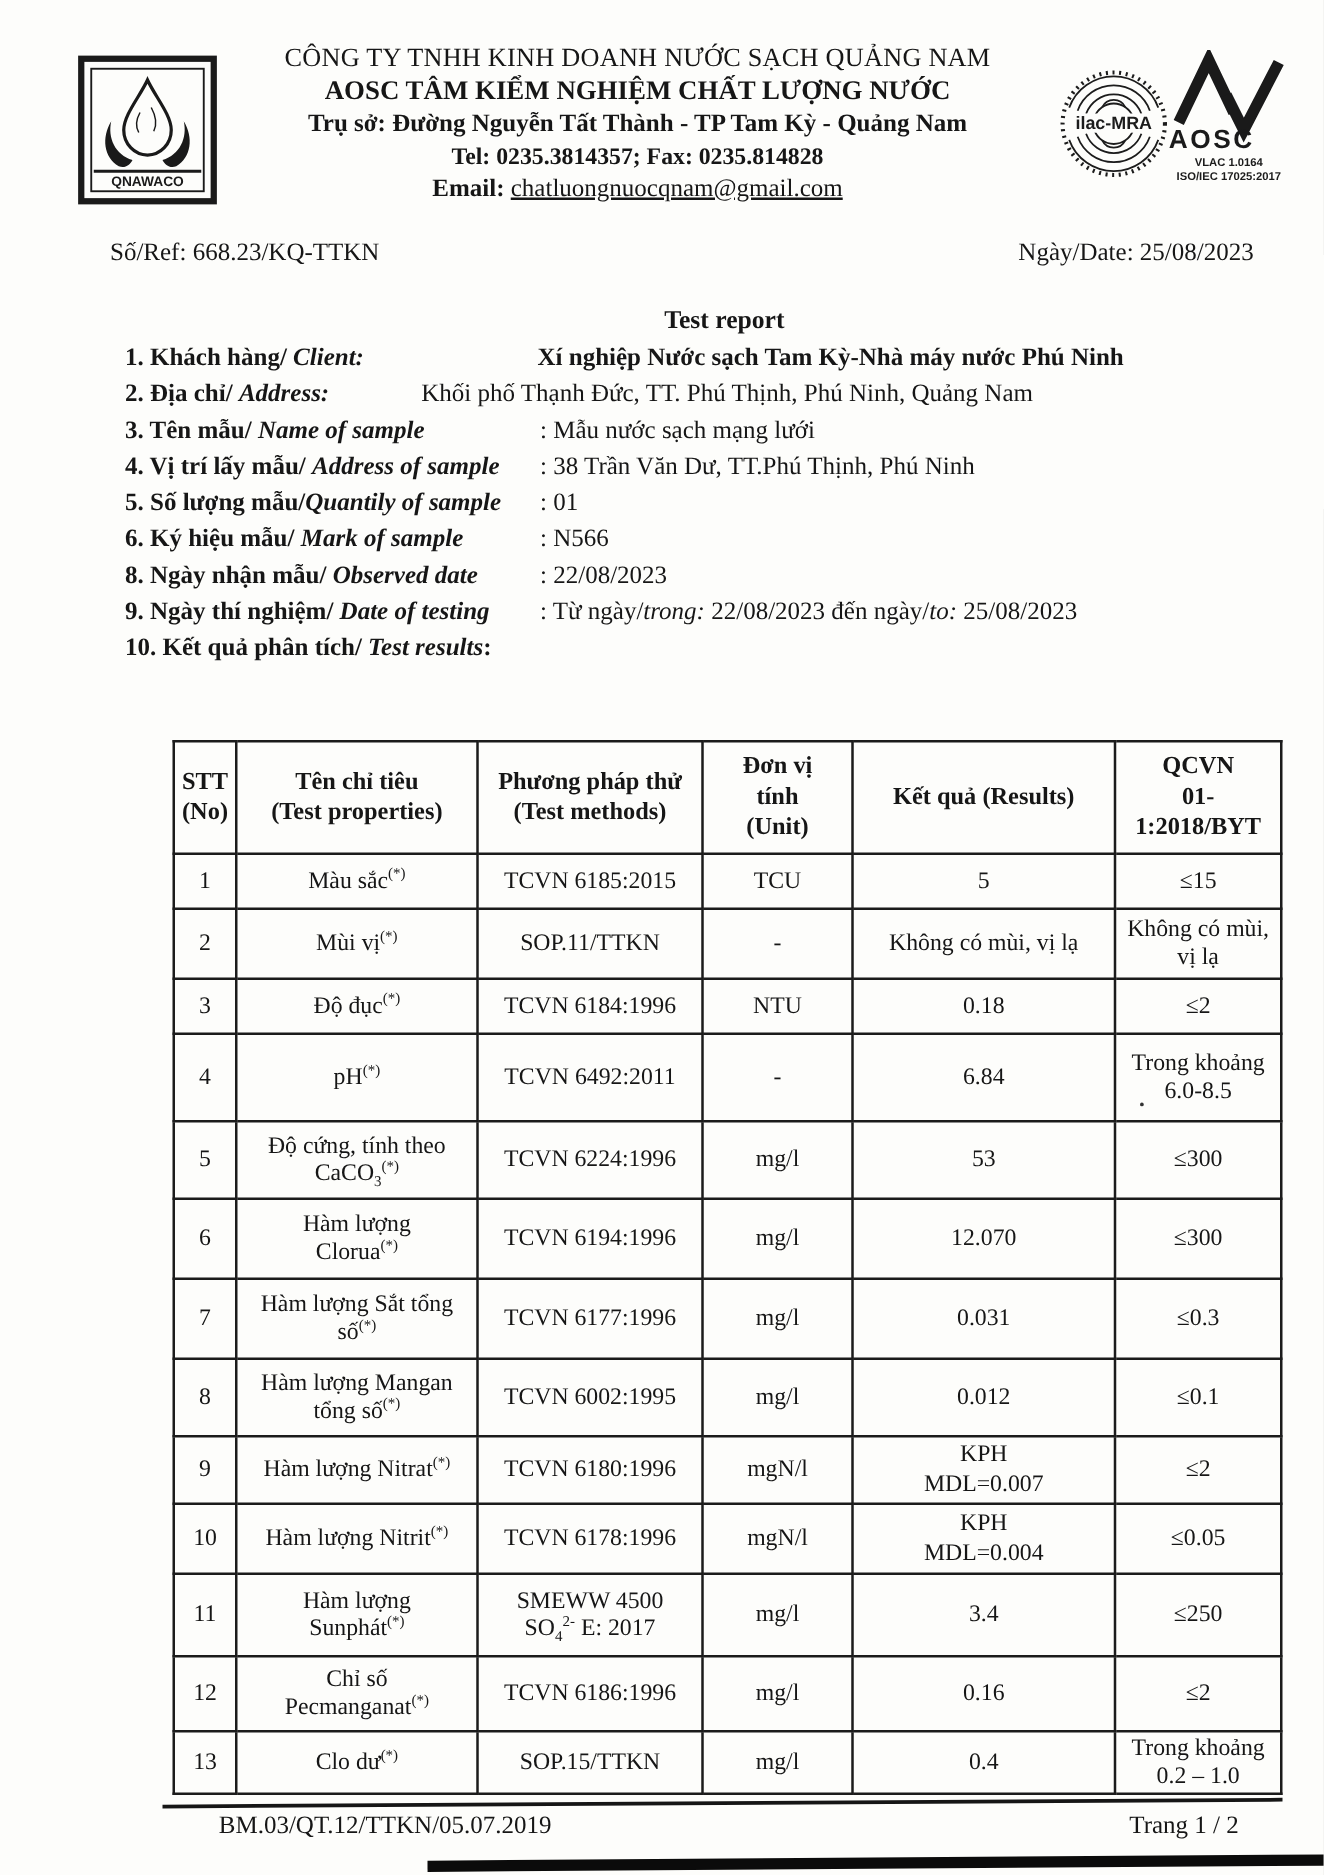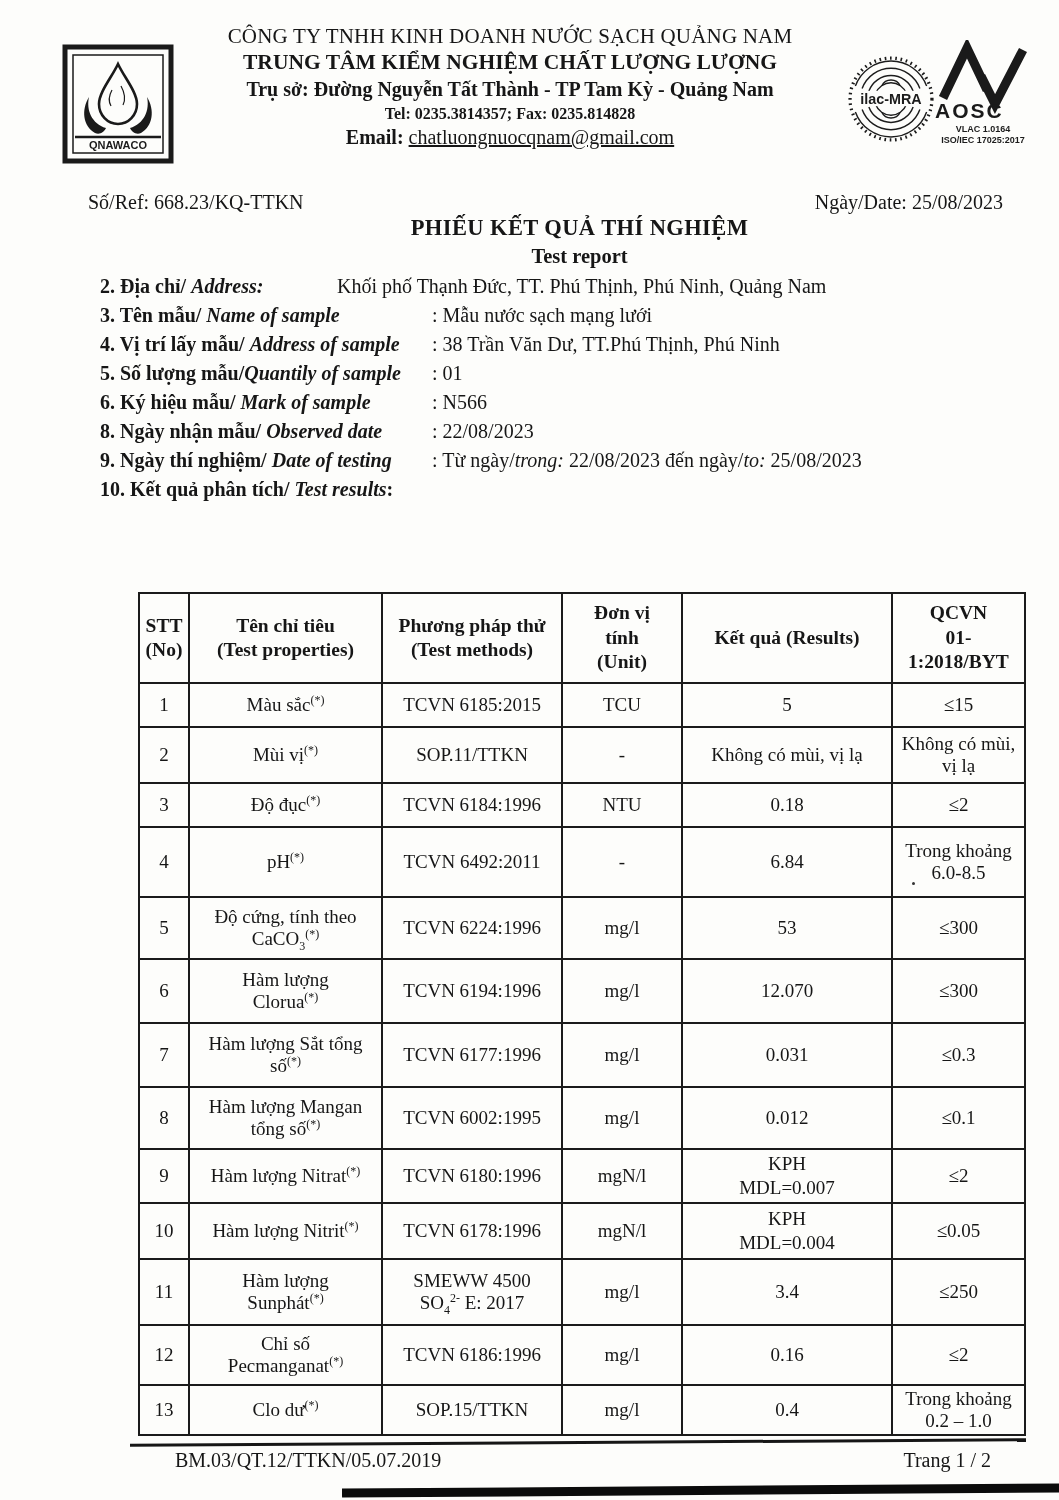--- a/index.html
+++ b/index.html
@@ -3,25 +3,25 @@
 <meta charset="utf-8">
 <style>
   html,body{margin:0;padding:0;background:#e8e8e4;}
   .page{
     position:relative;width:1059px;height:1500px;margin:0 auto;
     background:#fdfdfb;color:#161616;overflow:hidden;
     font-family:"Liberation Serif","DejaVu Serif",serif;
   }
   
   .logo-left{position:absolute;left:62px;top:44px;}
-  .hdr{position:absolute;left:172px;top:24px;width:676px;text-align:center;}
+  .hdr{position:absolute;left:172px;top:34px;width:676px;text-align:center;}
   .hdr-company{font-size:21px;letter-spacing:.2px;}
   .hdr-center{font-size:21.5px;font-weight:bold;margin-top:1px;}
   .hdr-address{font-size:20px;font-weight:bold;margin-top:3px;}
-  .hdr-telfax{font-size:16px;font-weight:bold;margin-top:4px;}
+  .hdr-telfax{font-size:19px;font-weight:bold;margin-top:4px;}
   .hdr-email{font-size:20px;font-weight:bold;margin-top:3px;}
   .email-addr{font-weight:normal;text-decoration:underline;}
   .logo-ilac{position:absolute;left:848px;top:56px;}
   .logo-aosc{position:absolute;left:931px;top:40px;width:104px;text-align:center;}
   .aosc-sub{font-family:"Liberation Sans",sans-serif;font-size:9px;font-weight:bold;line-height:11px;color:#1c1c1c;}
   
   .ref-row{position:absolute;left:88px;right:56px;top:191px;display:flex;justify-content:space-between;font-size:20px;}
   .doc-title{position:absolute;left:130px;right:30px;top:215px;text-align:center;font-size:22.5px;font-weight:bold;letter-spacing:.4px;}
   .doc-subtitle{position:absolute;left:130px;right:30px;top:245px;text-align:center;font-size:20.5px;font-weight:bold;}
   
@@ -69,21 +69,21 @@
     <path d="M56 20 C50 33 37 48 37 60 a19 20 0 0 0 38 0 C75 48 62 33 56 20 Z" fill="none" stroke="#1a1a1a" stroke-width="2.6"></path>
     <path d="M50 46 q-5 9 -1 16 M59 42 q6 11 2 19" fill="none" stroke="#1a1a1a" stroke-width="1.2"></path>
     <path d="M44 84 C30 80 24 66 27 53 C19 66 21 82 33 89 C38 91 42 88 44 84 Z" fill="#1a1a1a"></path>
     <path d="M68 84 C82 80 88 66 85 53 C93 66 91 82 79 89 C74 91 70 88 68 84 Z" fill="#1a1a1a"></path>
     <line x1="13" y1="93" x2="99" y2="93" stroke="#1a1a1a" stroke-width="2.4"></line>
     <text x="56" y="105" text-anchor="middle" font-size="11" font-weight="bold" font-family="Liberation Sans, sans-serif" fill="#1a1a1a">QNAWACO</text>
   </svg>
 
   <div class="hdr">
     <div class="hdr-company">CÔNG TY TNHH KINH DOANH NƯỚC SẠCH QUẢNG NAM</div>
-    <div class="hdr-center">TRUNG TÂM KIỂM NGHIỆM CHẤT LƯỢNG LƯỢNG</div>
+    <div class="hdr-center">AOSC TÂM KIỂM NGHIỆM CHẤT LƯỢNG NƯỚC</div>
     <div class="hdr-address">Trụ sở: Đường Nguyễn Tất Thành - TP Tam Kỳ -  Quảng Nam</div>
     <div class="hdr-telfax">Tel: 0235.3814357; Fax: 0235.814828</div>
     <div class="hdr-email"><span>Email:</span> <span class="email-addr">chatluongnuocqnam@gmail.com</span></div>
   </div>
 
   <svg class="logo-ilac" width="86" height="86" viewBox="0 0 84 84" aria-hidden="true">
     <circle cx="42" cy="42" r="40" fill="none" stroke="#1c1c1c" stroke-width="3.2" stroke-dasharray="1.6 3.6"></circle>
     <g fill="none" stroke="#1c1c1c" stroke-width="1.4">
       <path d="M33 29 A10 10 0 0 1 51 29"></path>
       <path d="M27 36.6 A16 16 0 0 1 57 36.6"></path>
@@ -110,24 +110,26 @@
     </svg>
     <div class="aosc-sub">VLAC 1.0164</div>
     <div class="aosc-sub">ISO/IEC 17025:2017</div>
   </div>
 
   <div class="ref-row">
     <span>Số/Ref: 668.23/KQ-TTKN</span>
     <span>Ngày/Date: 25/08/2023</span>
   </div>
 
-  <div class="doc-title">PHIẾU KẾT QUẢ THÍ NGHIỆM</div>
   <div class="doc-subtitle">Test report</div>
 
   <div class="info">
+    <div>
+      <span class="lbl w1"><span class="vi">1. Khách hàng/</span> <span class="en">Client:</span></span><span class="val-bold">Xí nghiệp Nước sạch Tam Kỳ-Nhà máy nước Phú Ninh</span>
+    </div>
     <div>
       <span class="lbl w2"><span class="vi">2. Địa chỉ/</span> <span class="en">Address:</span></span><span>Khối phố Thạnh Đức, TT. Phú Thịnh, Phú Ninh, Quảng Nam</span>
     </div>
     <div>
       <span class="lbl w3"><span class="vi">3. Tên mẫu/</span> <span class="en">Name of sample</span></span><span>: Mẫu nước sạch mạng lưới</span>
     </div>
     <div>
       <span class="lbl w3"><span class="vi">4. Vị trí lấy mẫu/</span> <span class="en">Address of sample</span></span><span>: 38 Trần Văn Dư, TT.Phú Thịnh, Phú Ninh</span>
     </div>
     <div>

